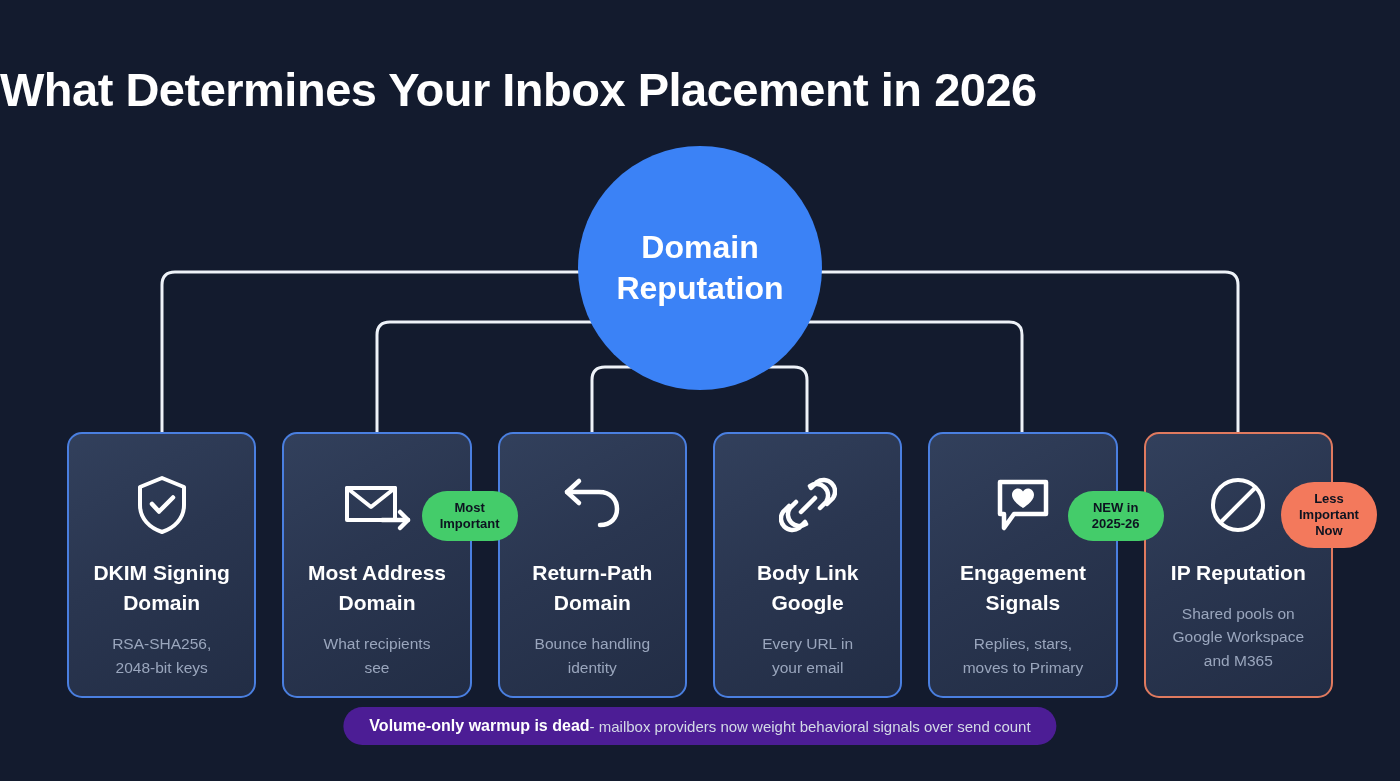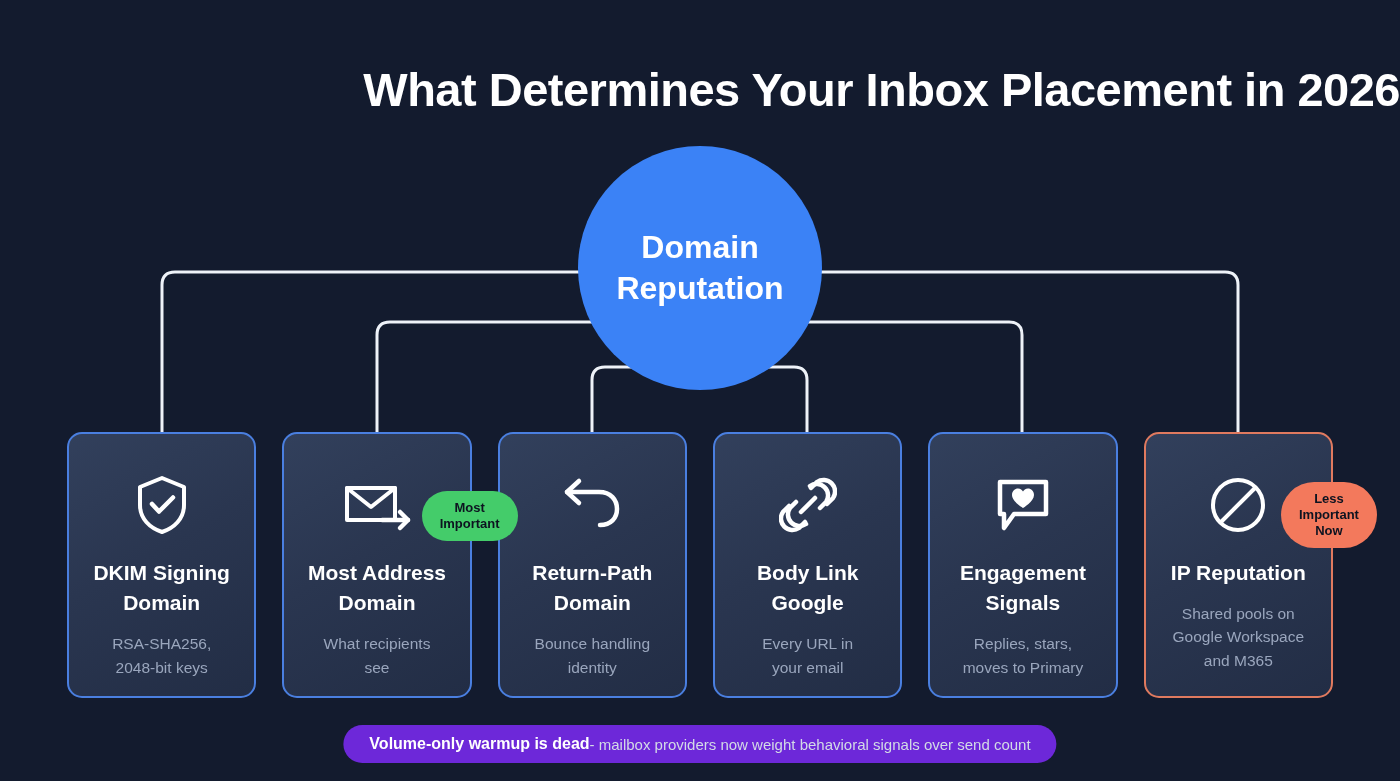--- a/index.html
+++ b/index.html
@@ -16,21 +16,21 @@
     position: relative;
     color: #ffffff;
   }
 
   
   .title {
     position: absolute;
     top: 62px;
     left: 0;
     width: 1400px;
-    text-align: right;
+    text-align: left;
     font-size: 47px;
     font-weight: bold;
     letter-spacing: -0.5px;
     color: #ffffff;
     white-space: nowrap;
   }
 
   
   .hub {
     position: absolute;
@@ -145,25 +145,25 @@
     z-index: 8;
   }
   .badge.green  { background: #44cc6a; }
   .badge.orange { background: #f3795c; top: 48px; right: -46px; }
 
   
   .footer {
     position: absolute;
     left: 50%;
     transform: translateX(-50%);
-    bottom: 18px;
+    bottom: 36px;
     height: 38px;
     padding: 0 26px;
     border-radius: 19px;
-    background: #6d28d9;
+    background: #4c1d95;
     display: flex;
     align-items: center;
     justify-content: center;
     white-space: nowrap;
     z-index: 4;
   }
   .footer-strong {
     font-size: 16px;
     font-weight: bold;
     color: #ffffff;
@@ -281,20 +281,24 @@
 
   <div class="card">
     <div class="card-icon">
       <svg width="62" height="58" viewBox="0 0 62 58">
         <path d="M8 6 H54 V38 H22 L12 52 V38 H8 Z" fill="none" stroke="#ffffff" stroke-width="4.5" stroke-linejoin="round" stroke-linecap="round"></path>
         <path d="M31 32 C31 32 20 25.5 20 19 C20 15 23 12.5 26 12.5
                  C28.5 12.5 30.2 14 31 15.5 C31.8 14 33.5 12.5 36 12.5
                  C39 12.5 42 15 42 19 C42 25.5 31 32 31 32 Z" fill="#ffffff"></path>
       </svg>
     </div>
+    <div class="badge green">
+      <span>NEW in</span><br>
+      <span>2025-26</span>
+    </div>
     <div class="card-title">
       <span>Engagement</span><br>
       <span>Signals</span>
     </div>
     <div class="card-desc">
       <span>Replies, stars,</span><br>
       <span>moves to Primary</span>
     </div>
   </div>
 

